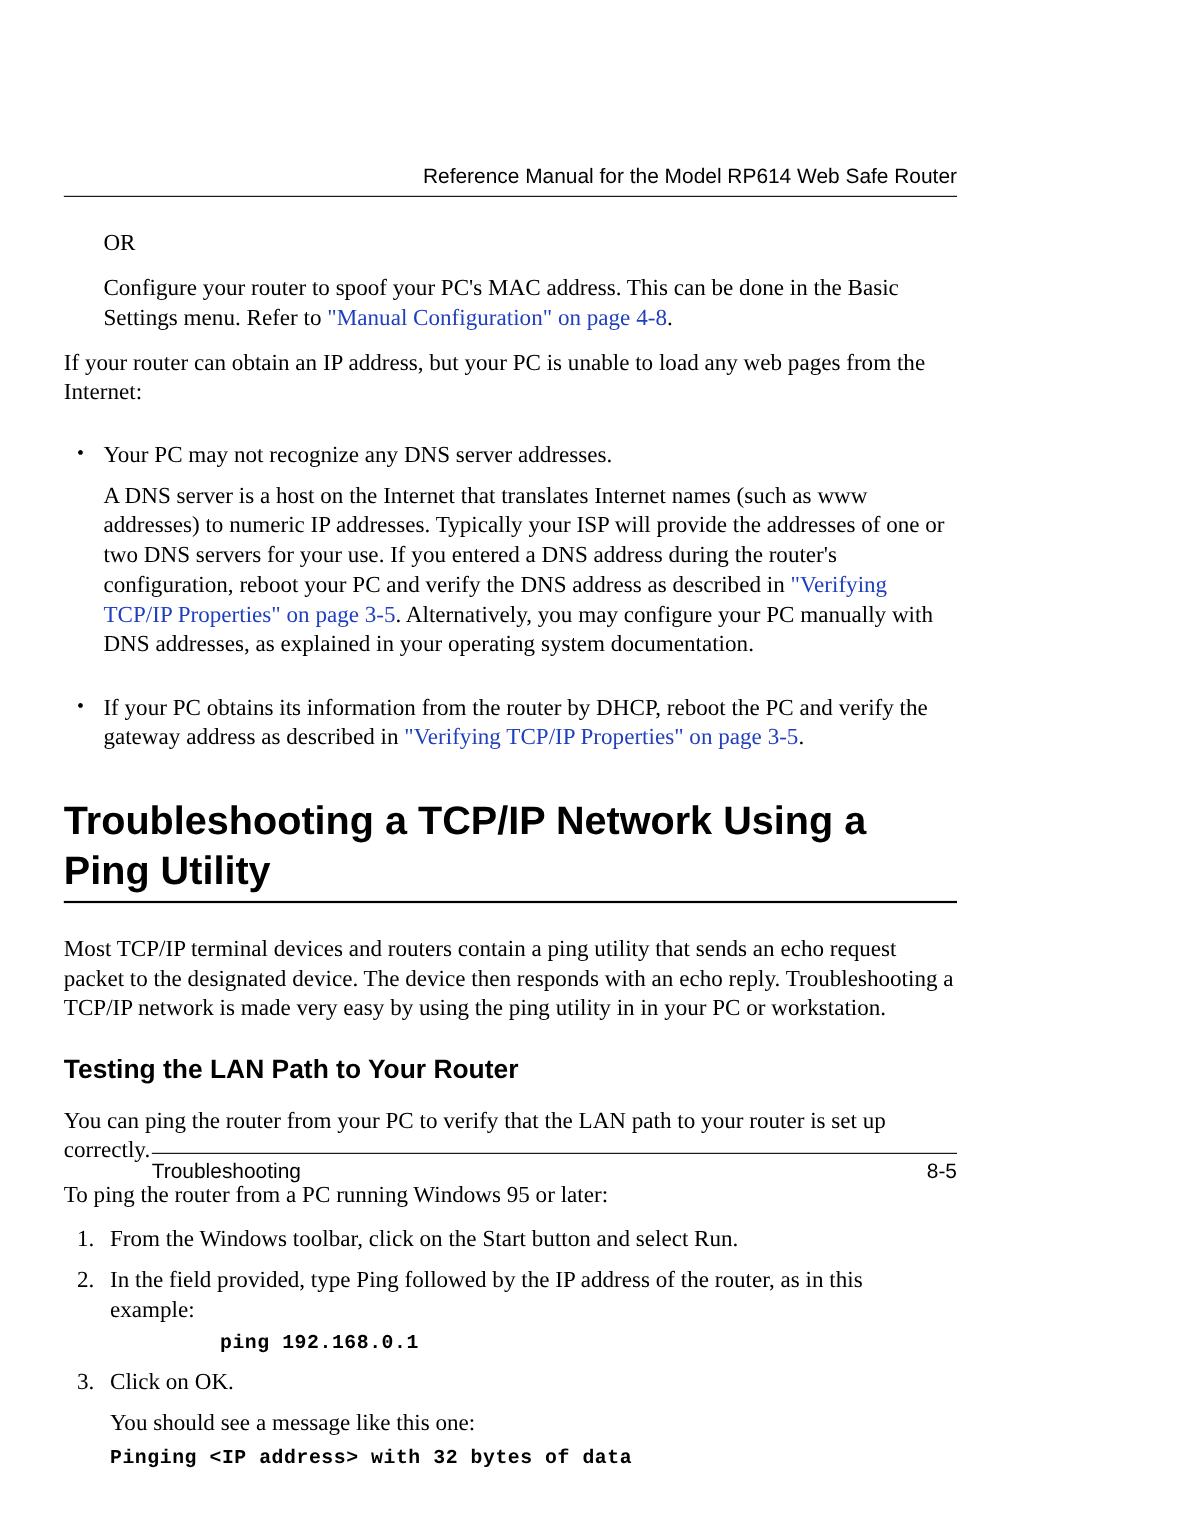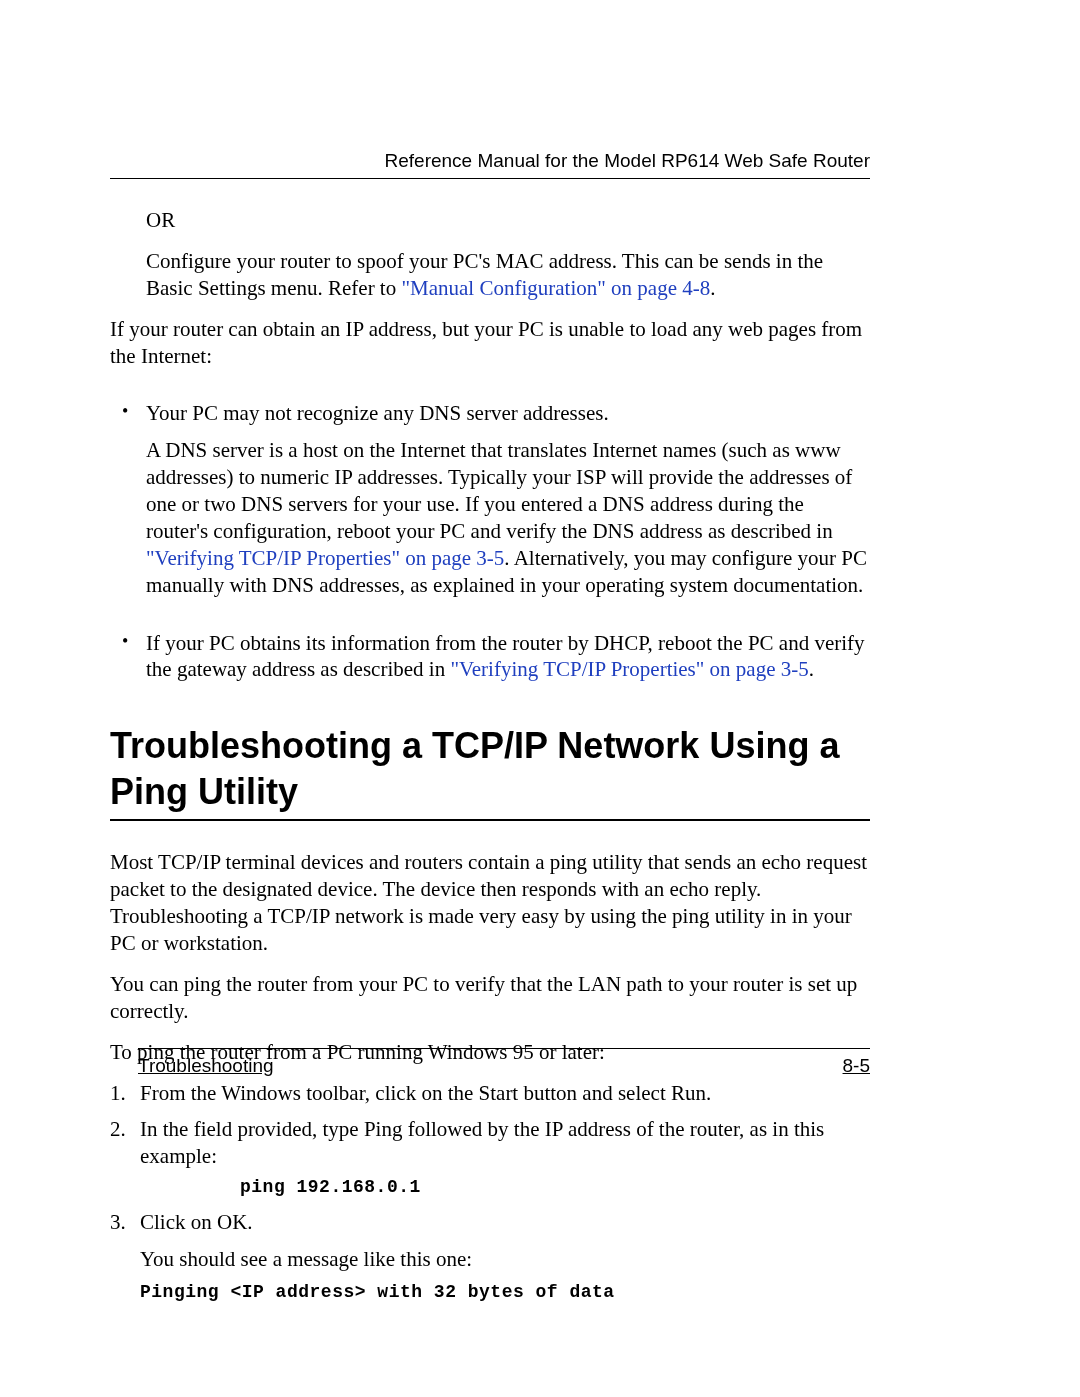--- a/index.html
+++ b/index.html
@@ -7,21 +7,21 @@
     padding: 0;
     background: #ffffff;
     font-family: "Times New Roman", Times, serif;
     color: #000000;
   }
   .page {
     width: 1004px;
     height: 1397px;
     position: relative;
     box-sizing: border-box;
-    padding: 150px 134px 0 110px;
+    padding: 150px 134px 0 58px;
   }
   .running-header {
     font-family: Arial, Helvetica, sans-serif;
     font-size: 19px;
     text-align: right;
     margin-bottom: 6px;
   }
   .header-rule {
     border: none;
     border-top: 1.5px solid #000;
@@ -73,21 +73,21 @@
     margin: 0 0 28px 0;
   }
   .h2 {
     font-family: Arial, Helvetica, sans-serif;
     font-weight: bold;
     font-size: 24px;
     margin: 28px 0 16px 0;
   }
   ol.steps {
     padding: 0;
-    margin: 0;
+    margin: 12px;
     list-style: none;
     counter-reset: step;
   }
   ol.steps > li {
     counter-increment: step;
     position: relative;
     padding-left: 30px;
     margin-bottom: 10px;
   }
   ol.steps > li::before {
@@ -106,21 +106,20 @@
   .code-indent {
     margin-left: 100px;
     margin-top: 6px;
     margin-bottom: 6px;
   }
   .footer {
     position: absolute;
     left: 138px;
     right: 134px;
     bottom: 320px;
-    text-decoration: underline;
   }
   .footer-rule {
     border: none;
     border-top: 1.5px solid #000;
     margin: 0 0 6px 0;
   }
   .footer-row {
     display: flex;
     justify-content: space-between;
     font-family: Arial, Helvetica, sans-serif;
@@ -133,21 +132,21 @@
 <div class="page">
 
   <div class="running-header">Reference Manual for the Model RP614 Web Safe Router</div>
   <hr class="header-rule">
 
   <div class="body-text">
 
     <div class="indent-block">
       <p class="para">OR</p>
       <p class="para">
-        <span>Configure your router to spoof your PC's MAC address. This can be sends in the Basic Settings menu. Refer to </span><span class="link">"Manual Configuration" on page 4-8</span><span>.</span>
+        <span>Configure your router to spoof your PC's MAC address. This can be done in the Basic Settings menu. Refer to </span><span class="link">"Manual Configuration" on page 4-8</span><span>.</span>
       </p>
     </div>
 
     <p class="para">If your router can obtain an IP address, but your PC is unable to load any web pages from the Internet:</p>
 
     <ul class="bullets">
       <li>
         <div>Your PC may not recognize any DNS server addresses.</div>
         <div class="sub-para">
           <span>A DNS server is a host on the Internet that translates Internet names (such as www addresses) to numeric IP addresses. Typically your ISP will provide the addresses of one or two DNS servers for your use. If you entered a DNS address during the router's configuration, reboot your PC and verify the DNS address as described in </span><span class="link">"Verifying TCP/IP Properties" on page 3-5</span><span>. Alternatively, you may configure your PC manually with DNS addresses, as explained in your operating system documentation.</span>
@@ -158,20 +157,21 @@
           <span>If your PC obtains its information from the router by DHCP, reboot the PC and verify the gateway address as described in </span><span class="link">"Verifying TCP/IP Properties" on page 3-5</span><span>.</span>
         </div>
       </li>
     </ul>
 
     <div class="h1">Troubleshooting a TCP/IP Network Using a Ping Utility</div>
     <hr class="h1-rule">
 
     <p class="para">Most TCP/IP terminal devices and routers contain a ping utility that sends an echo request packet to the designated device. The device then responds with an echo reply. Troubleshooting a TCP/IP network is made very easy by using the ping utility in in your PC or workstation.</p>
 
+    <div class="h2">Testing the LAN Path to Your Router</div>
 
     <p class="para">You can ping the router from your PC to verify that the LAN path to your router is set up correctly.</p>
     <p class="para">To ping the router from a PC running Windows 95 or later:</p>
 
     <ol class="steps">
       <li>
         <span>From the Windows toolbar, click on the Start button and select Run.</span>
       </li>
       <li>
         <span>In the field provided, type Ping followed by the IP address of the router, as in this example:</span>

